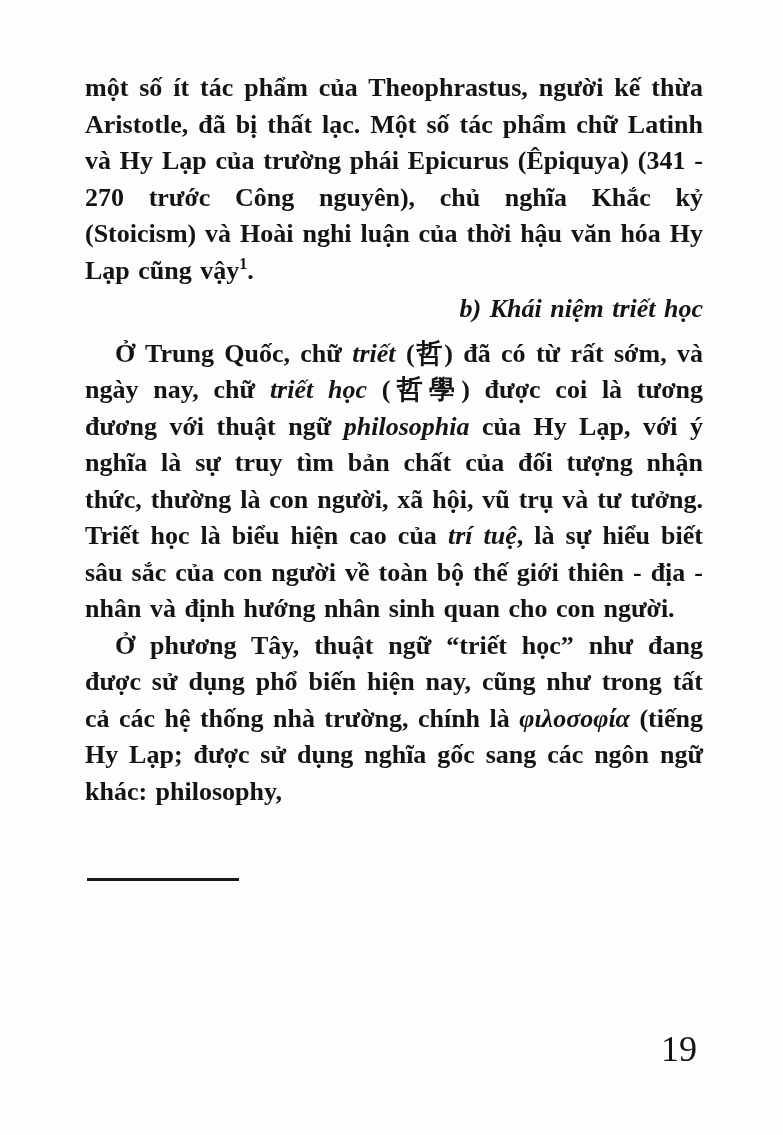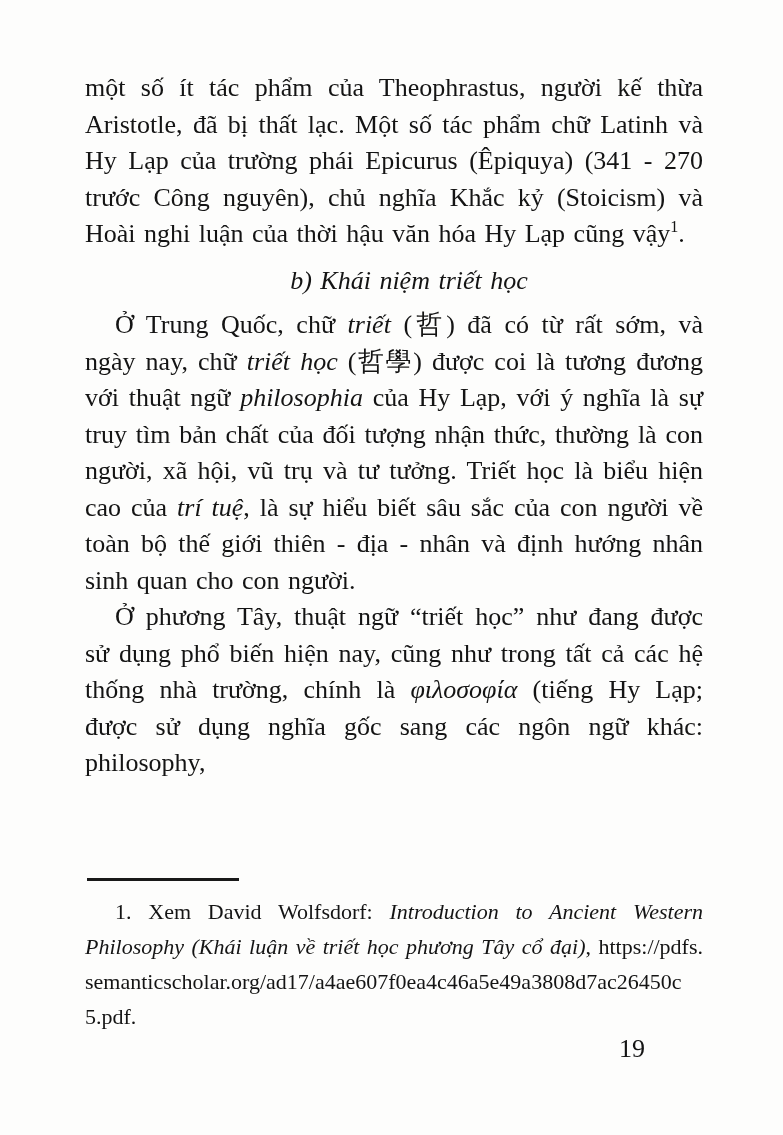--- a/index.html
+++ b/index.html
@@ -24,29 +24,30 @@
     left: 85px;
     top: 70px;
     width: 618px;
   }
   .column p {
     margin: 0;
     font-size: 26px;
     line-height: 36.5px;
     text-align: justify;
     word-spacing: 2px;
+    font-weight: bold;
   }
   .column p.indent {
     text-indent: 30px;
   }
   .column p.heading {
-    margin-top: 10px;
+    margin-top: 2px;
     margin-bottom: 8px;
     font-style: italic;
-    text-align: center;
+    text-align: right;
   }
   em { font-style: italic; }
   sup.fnref {
     font-size: 0.62em;
     line-height: 0;
     vertical-align: super;
   }
   .footnote-area {
     position: absolute;
     left: 85px;
@@ -62,36 +63,35 @@
   .footnote {
     margin: 0;
     font-size: 22px;
     line-height: 35px;
     text-align: justify;
     text-indent: 30px;
     word-spacing: 1px;
   }
   .pagenum {
     position: absolute;
-    left: 619px;
+    left: 661px;
     top: 1034px;
-    font-size: 26px;
+    font-size: 36px;
     line-height: 30px;
   }
 </style>
 </head>
 <body>
 
 <div class="page">
   <div class="column">
       <p class=""><span>một số ít tác phẩm của Theophrastus, người kế thừa Aristotle, đã bị thất lạc. Một số tác phẩm chữ Latinh và Hy Lạp của trường phái Epicurus (Êpiquya) (341 - 270 trước Công nguyên), chủ nghĩa Khắc kỷ (Stoicism) và Hoài nghi luận của thời hậu văn hóa Hy Lạp cũng vậy</span><sup class="fnref">1</sup><span>.</span></p>
       <p class="heading indent"><em>b) Khái niệm triết học</em></p>
       <p class="indent"><span>Ở Trung Quốc, chữ </span><em>triết</em><span> (哲) đã có từ rất sớm, và ngày nay, chữ </span><em>triết học</em><span> (哲學) được coi là tương đương với thuật ngữ </span><em>philosophia</em><span> của Hy Lạp, với ý nghĩa là sự truy tìm bản chất của đối tượng nhận thức, thường là con người, xã hội, vũ trụ và tư tưởng. Triết học là biểu hiện cao của </span><em>trí tuệ</em><span>, là sự hiểu biết sâu sắc của con người về toàn bộ thế giới thiên - địa - nhân và định hướng nhân sinh quan cho con người.</span></p>
       <p class="indent"><span>Ở phương Tây, thuật ngữ “triết học” như đang được sử dụng phổ biến hiện nay, cũng như trong tất cả các hệ thống nhà trường, chính là </span><em>φιλοσοφία</em><span> (tiếng Hy Lạp; được sử dụng nghĩa gốc sang các ngôn ngữ khác: philosophy,</span></p>
     </div>
 
   <div class="footnote-area">
     <div class="rule"></div>
-    <p class="footnote"><span>1. Xem David Wolfsdorf: </span><em>Introduction to Ancient Western Philosophy (Khái luận về triết học phương Tây cổ đại)</em><span>, https://pdfs. semanticscholar.org/ad17/a4ae607f0ea4c46a5e49a3808d7ac26450c 5.pdf.</span></p>
   </div>
 
   <div class="pagenum">19</div>
 </div>
 
 </body></html>

